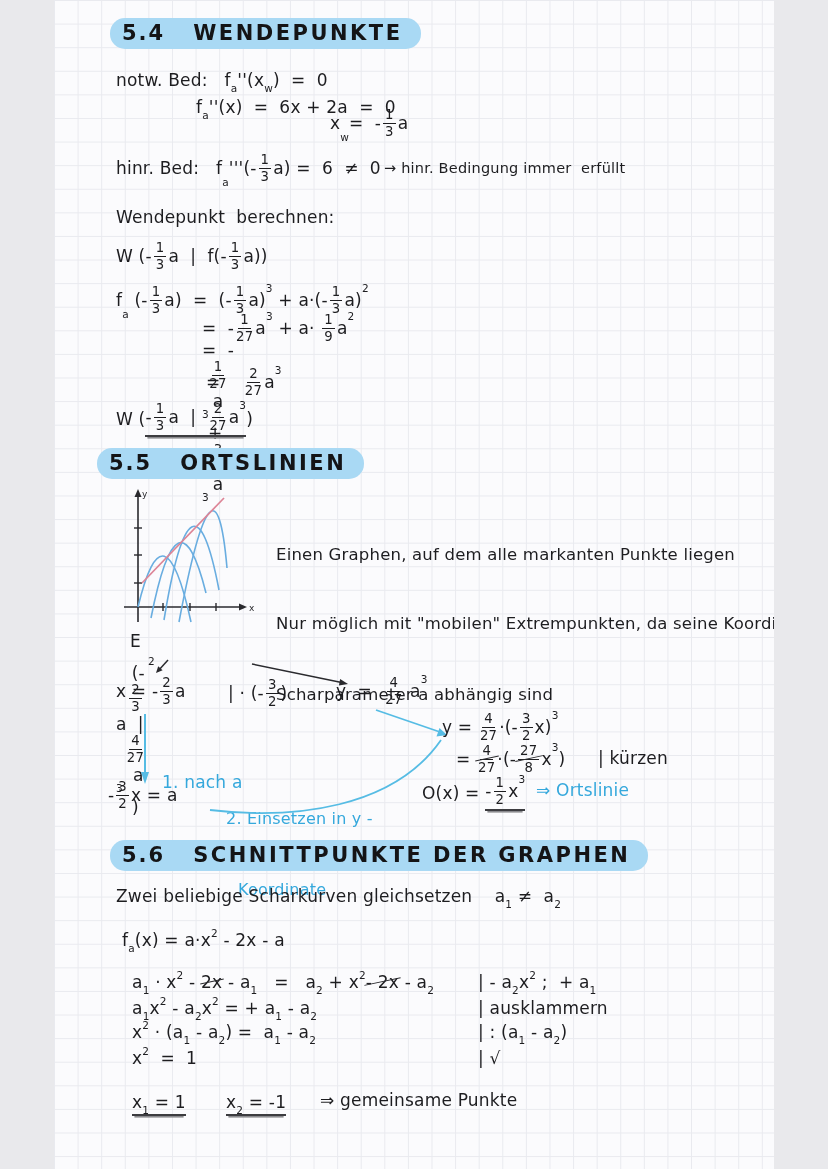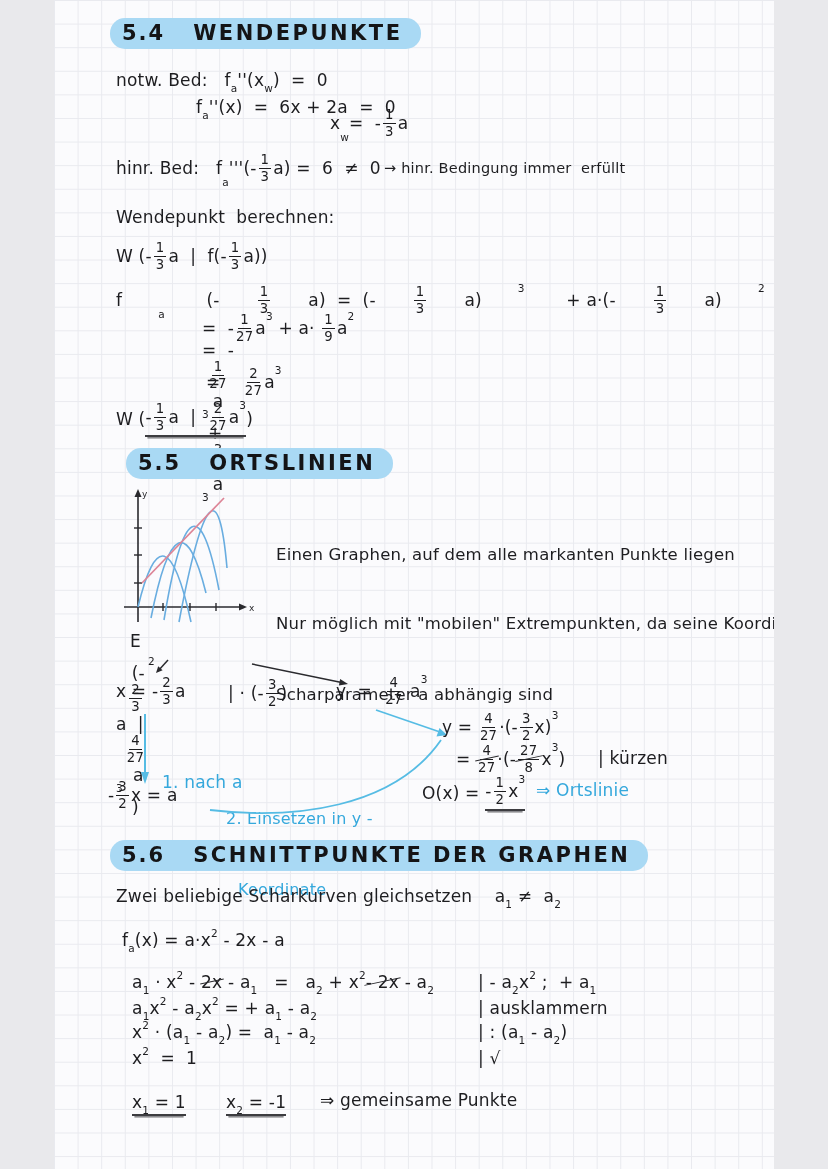--- a/index.html
+++ b/index.html
@@ -49,28 +49,28 @@
   <div class="math" style="left:62px; top:70px;">notw. Bed:   f<span class="msub">a</span>''(x<span class="msub">w</span>)  =  0</div>
   <div class="math" style="left:142px; top:97px;">f<span class="msub">a</span>''(x)  =  6x + 2a  =  0</div>
   <div class="math" style="left:276px; top:108px;">x<span class="msub">w</span>=  -<span class="frac"><span class="num">1</span><span class="den">3</span></span>a</div>
 
   <div class="math" style="left:62px; top:153px;">hinr. Bed:   f<span class="msub">a</span>'''(-<span class="frac"><span class="num">1</span><span class="den">3</span></span>a) =  6  ≠  0</div>
   <div class="math small" style="left:330px; top:160px;">→ hinr. Bedingung immer  erfüllt</div>
 
   <div class="math" style="left:62px; top:207px;">Wendepunkt  berechnen:</div>
   <div class="math" style="left:62px; top:241px;">W (-<span class="frac"><span class="num">1</span><span class="den">3</span></span>a  |  f(-<span class="frac"><span class="num">1</span><span class="den">3</span></span>a))</div>
 
-  <div class="math" style="left:62px; top:285px;gap:36px;">f<span class="msub">a</span> (-<span class="frac"><span class="num">1</span><span class="den">3</span></span>a)  =  (-<span class="frac"><span class="num">1</span><span class="den">3</span></span>a)<span class="msup">3</span> + a·(-<span class="frac"><span class="num">1</span><span class="den">3</span></span>a)<span class="msup">2</span></div>
+  <div class="math" style="left:62px; top:285px;">f<span class="msub">a</span> (-<span class="frac"><span class="num">1</span><span class="den">3</span></span>a)  =  (-<span class="frac"><span class="num">1</span><span class="den">3</span></span>a)<span class="msup">3</span> + a·(-<span class="frac"><span class="num">1</span><span class="den">3</span></span>a)<span class="msup">2</span></div>
   <div class="math" style="left:148px; top:313px;">=  -<span class="frac"><span class="num">1</span><span class="den">27</span></span>a<span class="msup">3</span> + a· <span class="frac"><span class="num">1</span><span class="den">9</span></span>a<span class="msup">2</span></div>
   <div class="math" style="left:148px; top:340px;flex-direction:column;">=  -<span class="frac"><span class="num">1</span><span class="den">27</span></span>a<span class="msup">3</span> +  <span class="frac"><span class="num">3</span><span class="den">27</span></span>a<span class="msup">3</span></div>
   <div class="math" style="left:152px; top:367px;">=    <span class="frac"><span class="num">2</span><span class="den">27</span></span>a<span class="msup">3</span></div>
 
   <div class="math" style="left:62px; top:402px;">W (<span class="uline">-<span class="frac"><span class="num">1</span><span class="den">3</span></span>a  |  <span class="frac"><span class="num">2</span><span class="den">27</span></span>a<span class="msup">3</span></span>)</div>
 
-  <div class="heading" style="left:72px; top:448px;">
+  <div class="heading" style="left:43px; top:448px;">
     <span class="h-num">5.5</span>
     <span class="h-title">ORTSLINIEN</span>
   </div>
 
   <svg class="abs" style="left:58px; top:486px;" width="160" height="140" viewBox="0 0 160 140">
 
     <line x1="26" y1="8" x2="26" y2="136" stroke="#2a2a2e" stroke-width="1.6"></line>
     <polygon points="26,3 22.5,11 29.5,11" fill="#2a2a2e"></polygon>
     <line x1="12" y1="121" x2="130" y2="121" stroke="#2a2a2e" stroke-width="1.6"></line>
     <polygon points="135,121 127,117.5 127,124.5" fill="#2a2a2e"></polygon>

